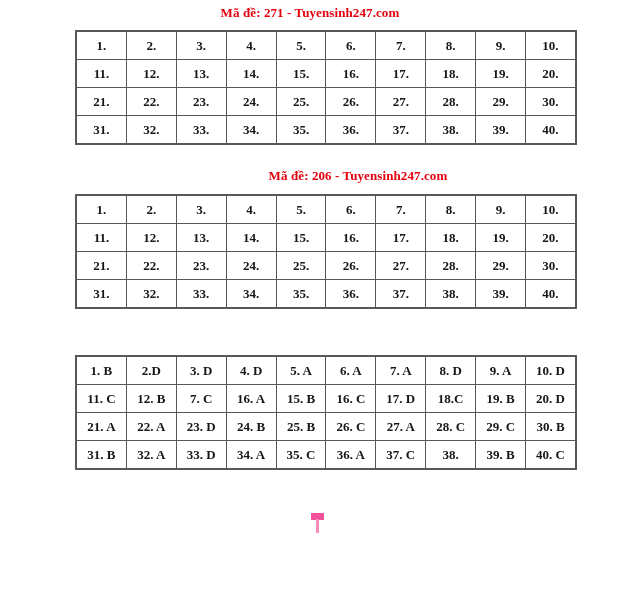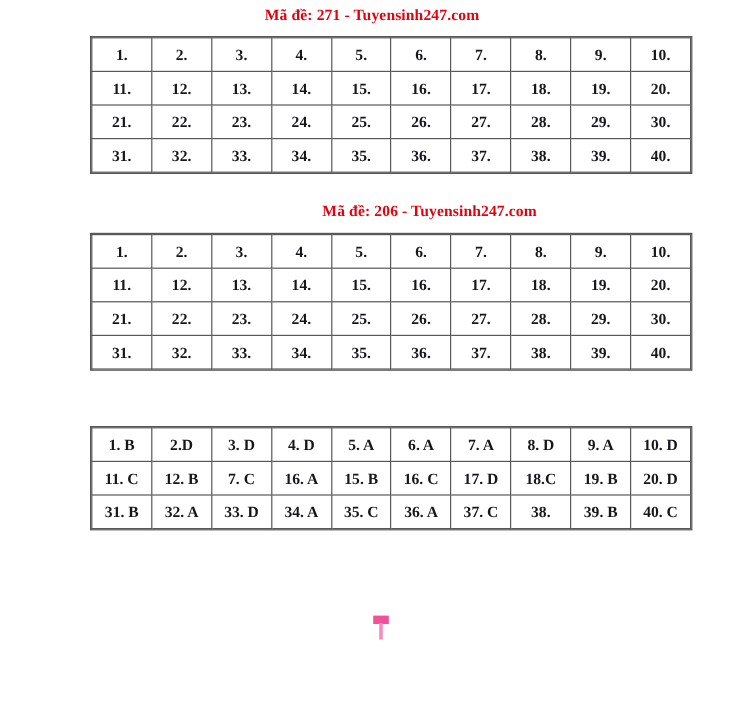--- a/index.html
+++ b/index.html
@@ -242,20 +242,32 @@
           <td>7. C</td>
           <td>16. A</td>
           <td>15. B</td>
           <td>16. C</td>
           <td>17. D</td>
           <td>18.C</td>
           <td>19. B</td>
           <td>20. D</td>
         </tr>
         <tr>
+          <td>21. A</td>
+          <td>22. A</td>
+          <td>23. D</td>
+          <td>24. B</td>
+          <td>25. B</td>
+          <td>26. C</td>
+          <td>27. A</td>
+          <td>28. C</td>
+          <td>29. C</td>
+          <td>30. B</td>
+        </tr>
+        <tr>
           <td>31. B</td>
           <td>32. A</td>
           <td>33.  D</td>
           <td>34. A</td>
           <td>35. C</td>
           <td>36.  A</td>
           <td>37. C</td>
           <td>38.</td>
           <td>39. B</td>
           <td>40. C</td>

